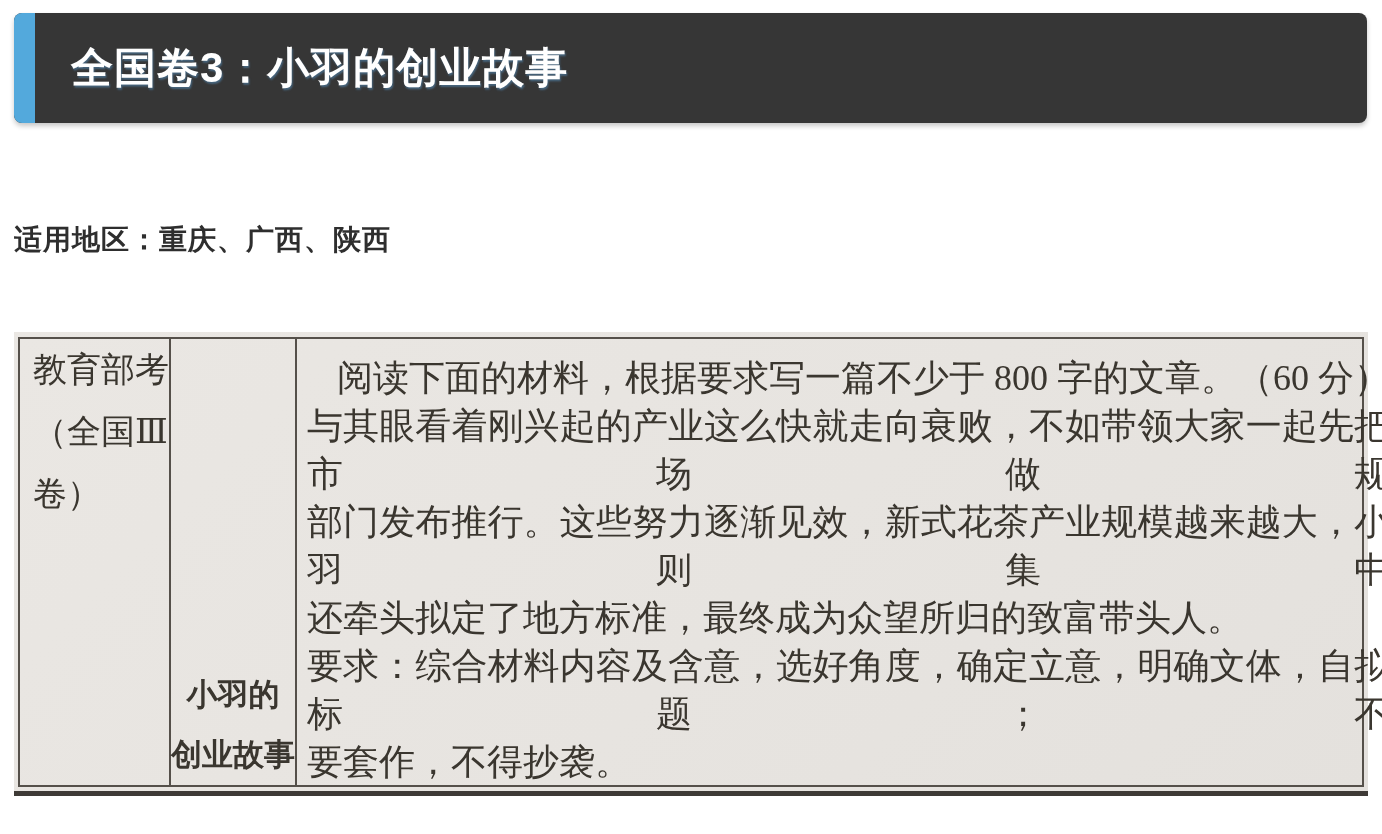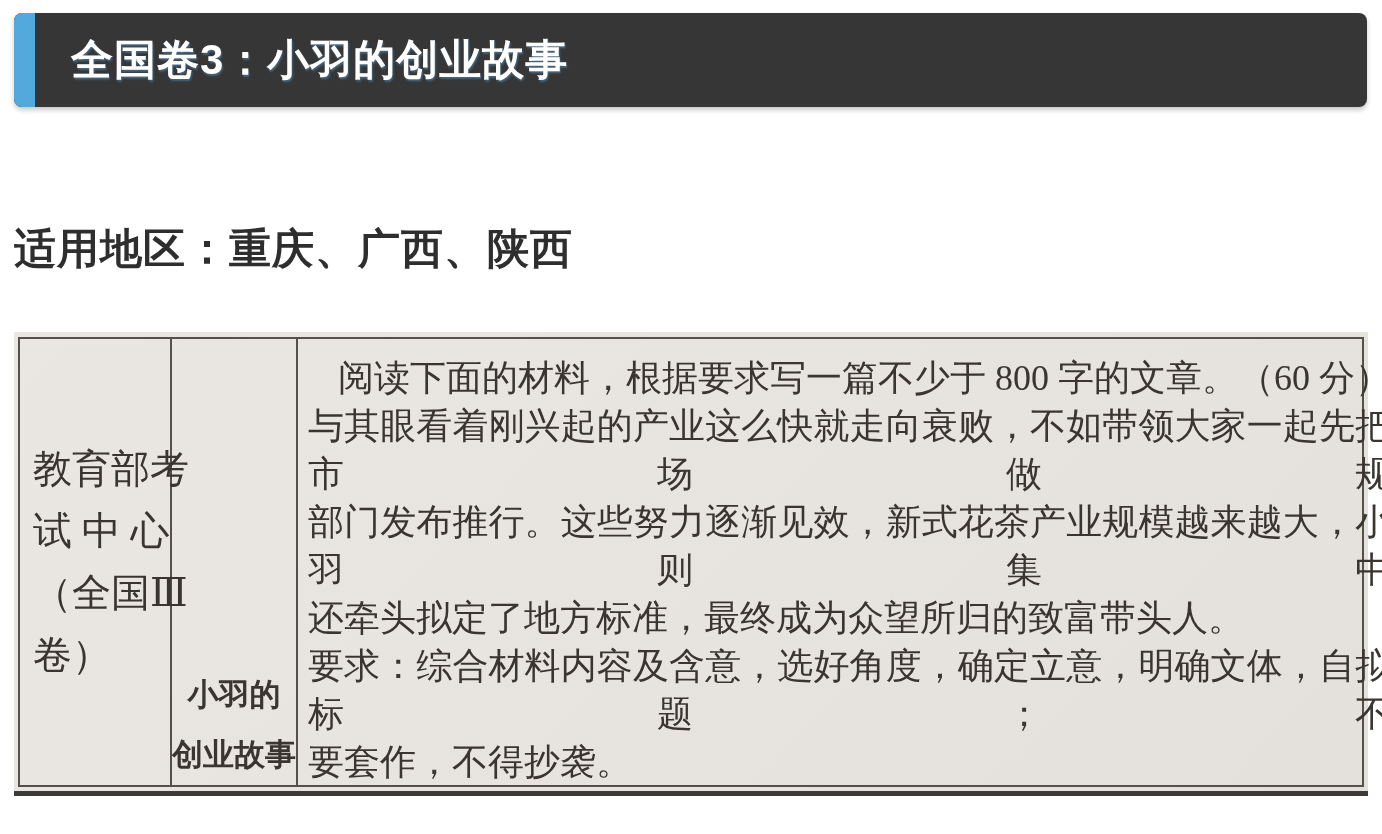--- a/index.html
+++ b/index.html
@@ -3,21 +3,21 @@
 <meta charset="utf-8">
 <style>
   * { margin: 0; padding: 0; box-sizing: border-box; }
   html, body { width: 1382px; height: 834px; background: #ffffff; overflow: hidden; }
   body { position: relative; font-family: "Liberation Sans", sans-serif; }
 
   
   .header-bar {
     position: absolute;
     left: 14px; top: 13px;
-    width: 1353px; height: 94px;
+    width: 1353px; height: 110px;
     background: #363636;
     border-radius: 8px;
     display: flex;
     align-items: center;
     box-shadow: 0 3px 5px rgba(0,0,0,0.22);
   }
   .header-accent {
     position: absolute;
     left: 0; top: 0; bottom: 0;
     width: 21px;
@@ -31,21 +31,21 @@
     color: #ffffff;
     letter-spacing: 1px;
     text-shadow: 1px 2px 2px rgba(90,160,215,0.45);
     white-space: nowrap;
   }
 
   
   .region-line {
     position: absolute;
     left: 14px; top: 221px;
-    font-size: 42px;
+    font-size: 28px;
     font-weight: bold;
     color: #2e2e2e;
     letter-spacing: 1px;
     white-space: nowrap;
   }
 
   
   .photo {
     position: absolute;
     left: 14px; top: 332px;
@@ -64,23 +64,22 @@
     border: 2px solid #55504a;
     display: flex;
     color: #3a362f;
     font-family: "Liberation Serif", "DejaVu Serif", serif;
   }
   .cell-examiner {
     width: 152px;
     border-right: 2px solid #55504a;
     display: flex;
     flex-direction: column;
-    justify-content: center;
     padding-left: 13px;
-    font-size: 39px;
+    font-size: 34px;
     line-height: 62px;
     white-space: nowrap;
   }
   .cell-topic {
     width: 182px;
     border-right: 2px solid #55504a;
     display: flex;
     flex-direction: column;
     justify-content: flex-end;
     align-items: center;
@@ -108,21 +107,20 @@
   <h1 class="header-title">全国卷3：小羽的创业故事</h1>
 </div>
 
 <div class="region-line">适用地区：重庆、广西、陕西</div>
 
 <div class="photo">
   <div class="tbl">
 
     <div class="cell-examiner">
       <div>教育部考</div>
-      <div>试 中 心</div>
       <div>（全国Ⅲ</div>
       <div>卷）</div>
     </div>
 
     <div class="cell-topic">
       <div>小羽的</div>
       <div>创业故事</div>
     </div>
 
     <div class="cell-prompt">

